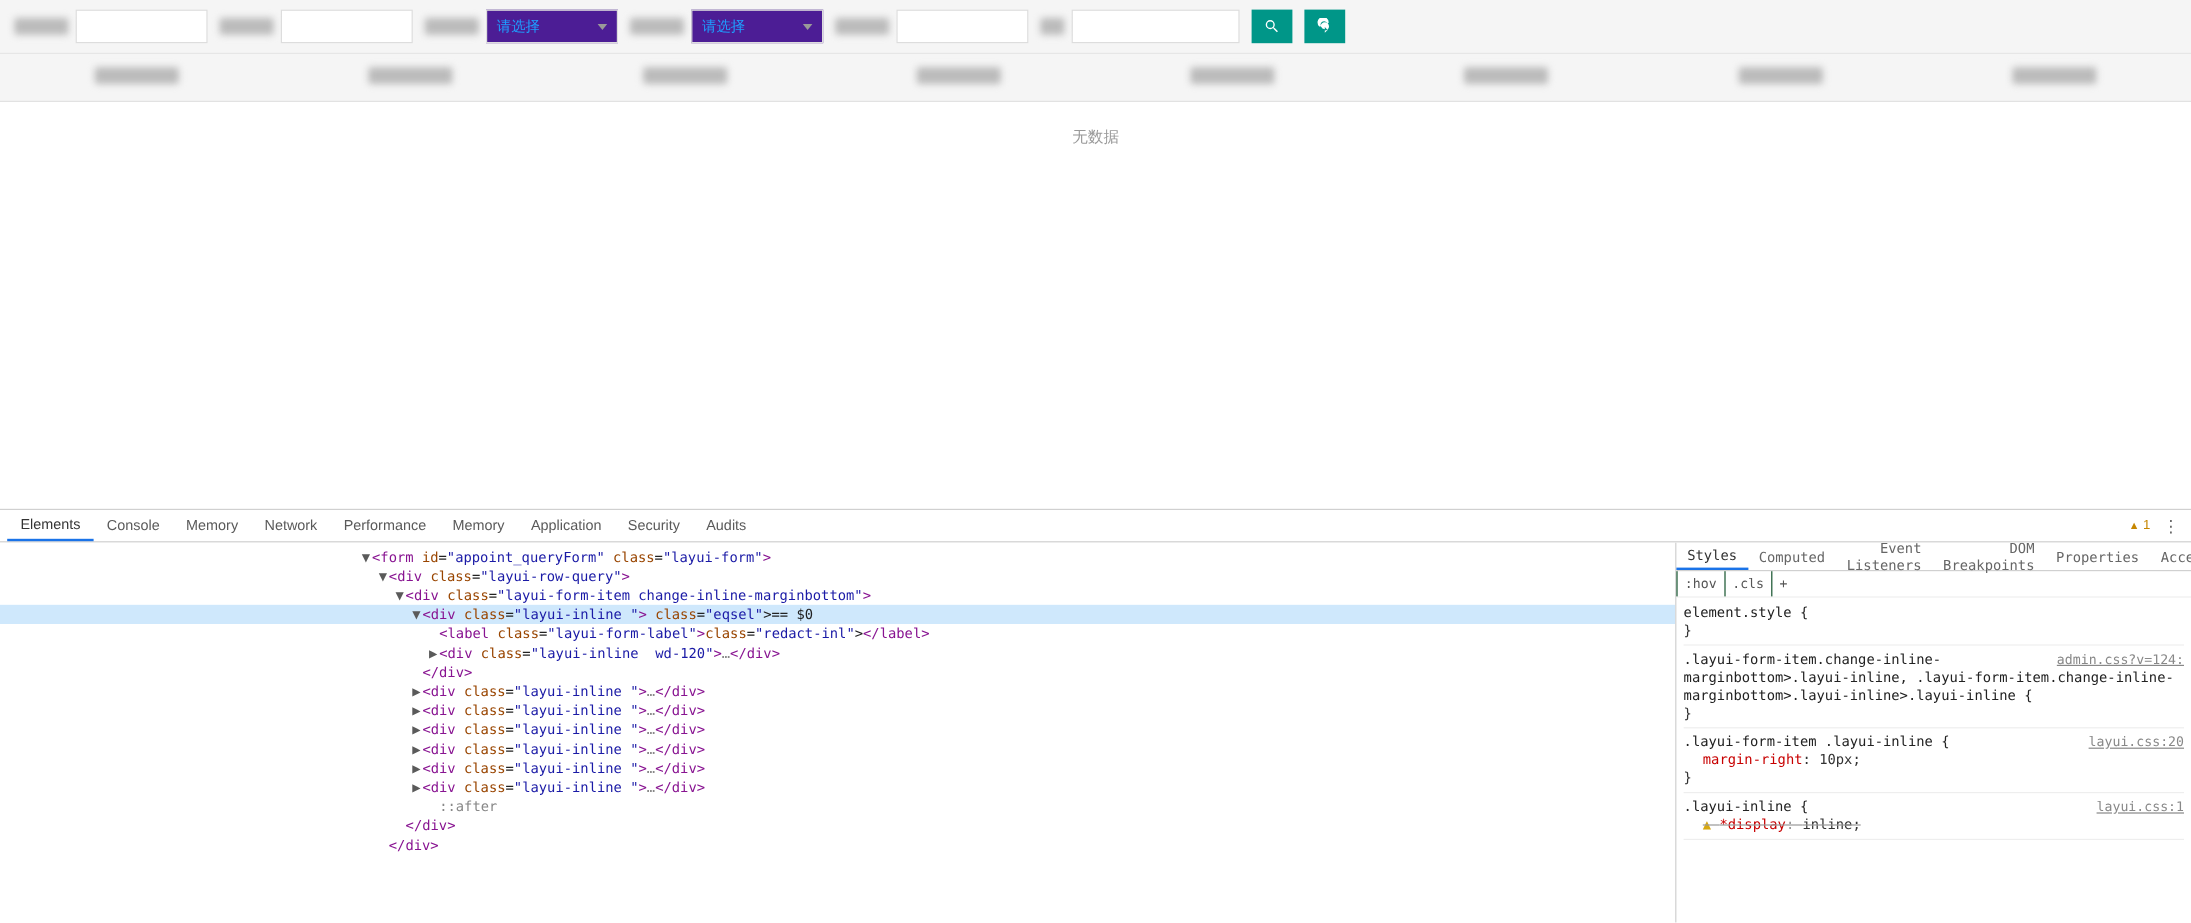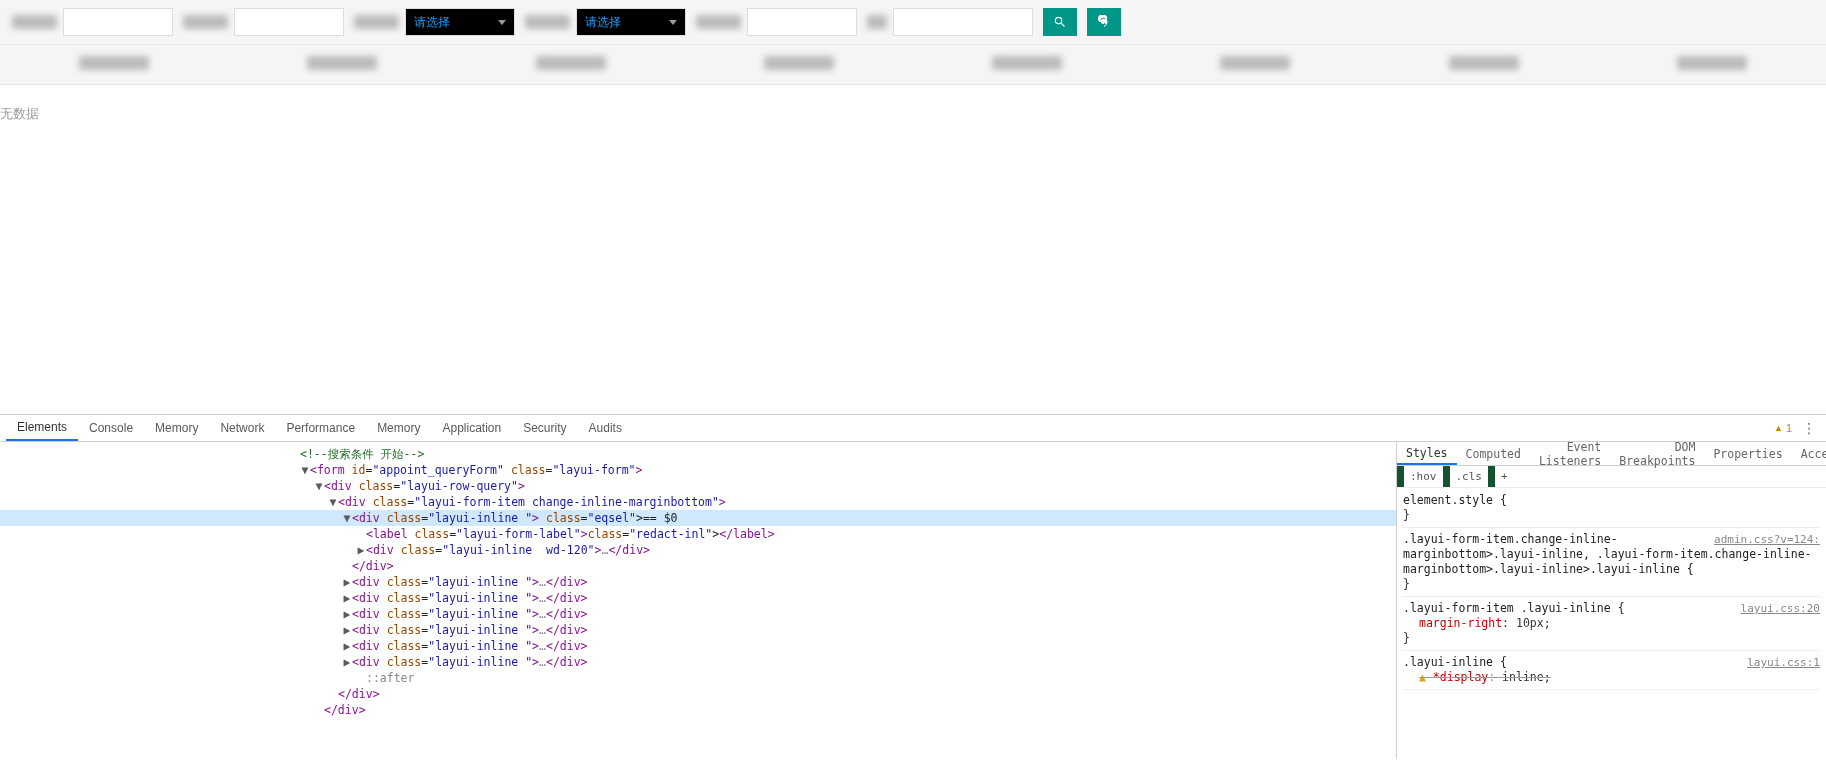--- a/index.html
+++ b/index.html
@@ -3,35 +3,35 @@
 <meta charset="utf-8">
 <style>
 * { box-sizing: border-box; margin: 0; padding: 0; }
 body { font-family: Arial, "Microsoft YaHei", sans-serif; font-size: 12px; color: #333; background: #fff; width: 1826px; height: 769px; overflow: hidden; position: relative; }
 
 
 .filter-bar { display: flex; align-items: center; padding: 8px 12px; background: #f5f5f5; border-bottom: 1px solid #e6e6e6; gap: 10px; flex-wrap: wrap; }
 .fgroup { display: flex; align-items: center; gap: 6px; }
 .fgroup .blur-label { filter: blur(3px); background: #bbb; height: 14px; width: 45px; border-radius: 2px; }
 .finput { height: 28px; border: 1px solid #ddd; background: #fff; padding: 0 8px; font-size: 12px; width: 110px; }
-.fselect { position: relative; width: 110px; height: 28px; border: 1px solid #ddd; background: #000000; display: flex; align-items: center; padding: 0 8px; justify-content: space-between; color: #1e9fff; cursor: pointer; }
+.fselect { position: relative; width: 110px; height: 28px; border: 1px solid #ddd; background: #4c1d95; display: flex; align-items: center; padding: 0 8px; justify-content: space-between; color: #1e9fff; cursor: pointer; }
 .fselect .caret { width: 0; height: 0; border-left: 4px solid transparent; border-right: 4px solid transparent; border-top: 5px solid #999; }
 .btn { height: 28px; width: 34px; display: inline-flex; align-items: center; justify-content: center; background: #009688; color: #fff; border: none; cursor: pointer; }
 .btn svg { width: 14px; height: 14px; fill: currentColor; }
 
 
 .header-row { display: flex; background: #f5f5f5; border-bottom: 1px solid #e2e2e2; height: 40px; align-items: center; }
 .header-cell { flex: 1; text-align: center; }
 .header-cell .blur { filter: blur(3px); background: #bbb; height: 14px; width: 70px; display: inline-block; border-radius: 2px; }
 
 
-.empty { text-align: left; color: #999; padding: 20px 0; font-size: 13px; }
-
-
-.devtools { position: absolute; bottom: 10px; left: 0; right: 0; height: 345px; border-top: 1px solid #d0d0d0; background: #fff; display: flex; flex-direction: column; }
+.empty { text-align: center; color: #999; padding: 20px 0; font-size: 13px; }
+
+
+.devtools { position: absolute; bottom: 0; left: 0; right: 0; height: 345px; border-top: 1px solid #d0d0d0; background: #fff; display: flex; flex-direction: column; }
 .dt-tabs { display: flex; border-bottom: 1px solid #d0d0d0; height: 27px; align-items: stretch; padding-left: 6px; font-size: 12px; color: #5a5a5a; }
 .dt-tab { padding: 0 11px; display: flex; align-items: center; cursor: pointer; }
 .dt-tab.active { border-bottom: 2px solid #1a73e8; color: #333; }
 .dt-spacer { flex: 1; }
 .dt-right { display: flex; align-items: center; gap: 10px; padding-right: 10px; }
 .warn-badge { display: inline-flex; align-items: center; gap: 3px; color: #c68600; font-size: 11px; }
 .warn-badge::before { content: "▲"; font-size: 9px; }
 .kebab { color: #666; font-size: 14px; cursor: pointer; }
 
 .dt-body { display: flex; flex: 1; overflow: hidden; font-family: Menlo, Consolas, monospace; font-size: 11.5px; }
@@ -45,21 +45,21 @@
 .angle { color: #881391; }
 .comm { color: #236e25; }
 .pseudo { color: #888; }
 
 .styles-panel { width: 430px; border-left: 1px solid #d0d0d0; display: flex; flex-direction: column; }
 .sp-tabs { display: flex; border-bottom: 1px solid #d0d0d0; height: 24px; align-items: stretch; font-size: 11.5px; color: #666; }
 .sp-tab { padding: 0 9px; display: flex; align-items: center; cursor: pointer; text-align: right; }
 .sp-tab.active { color: #333; border-bottom: 2px solid #1a73e8; }
 .sp-filter { display: flex; border-bottom: 1px solid #eee; height: 22px; }
 .sp-filter input { flex: 1; border: none; padding: 0 6px; font-size: 11px; outline: none; }
-.sp-filter .tbtn { border-left: 7px solid #14532d; padding: 0 6px; font-size: 11px; color: #555; display: flex; align-items: center; cursor: pointer; }
+.sp-filter .tbtn { border-left: 1px solid #14532d; padding: 0 6px; font-size: 11px; color: #555; display: flex; align-items: center; cursor: pointer; }
 .sp-rules { flex: 1; overflow: auto; padding: 3px 6px; line-height: 15px; }
 .rule-sel { color: #222; }
 .rule-src { float: right; color: #888; text-decoration: underline; font-size: 11px; }
 .prop-n { color: #c80000; }
 .prop-v { color: #333; }
 .strike { text-decoration: line-through; color: #999; }
 .warn-ico { color: #d8a80e; }
 .rule-block { border-bottom: 1px solid #eee; padding: 2px 0 4px; margin-bottom: 2px; }
 </style>
 </head>
@@ -135,21 +135,20 @@
     <div class="dt-spacer"></div>
     <div class="dt-right">
       <span class="warn-badge">1</span>
       <span class="kebab">⋮</span>
     </div>
   </div>
 
   <div class="dt-body">
 
     <div class="dom-panel" id="dom-panel">
-        <div class="dom-line" style="padding-left: 300px;"><span class="comm">&lt;!--搜索条件 开始--&gt;</span></div>
         <div class="dom-line" style="padding-left: 300px;"><span class="tw">▼</span><span class="angle">&lt;</span><span class="tag">form</span> <span class="attr-n">id</span>=<span class="attr-v">"appoint_queryForm"</span> <span class="attr-n">class</span>=<span class="attr-v">"layui-form"</span><span class="angle">&gt;</span></div>
         <div class="dom-line" style="padding-left: 314px;"><span class="tw">▼</span><span class="angle">&lt;</span><span class="tag">div</span> <span class="attr-n">class</span>=<span class="attr-v">"layui-row-query"</span><span class="angle">&gt;</span></div>
         <div class="dom-line" style="padding-left: 328px;"><span class="tw">▼</span><span class="angle">&lt;</span><span class="tag">div</span> <span class="attr-n">class</span>=<span class="attr-v">"layui-form-item change-inline-marginbottom"</span><span class="angle">&gt;</span></div>
         <div class="dom-line sel" style="padding-left: 342px;"><span class="tw">▼</span><span class="angle">&lt;</span><span class="tag">div</span> <span class="attr-n">class</span>=<span class="attr-v">"layui-inline "</span><span class="angle">&gt;</span> <span <span="" class="attr-n">class</span>=<span class="attr-v">"eqsel"</span>&gt;== $0</div>
         <div class="dom-line" style="padding-left: 356px;"><span class="tw"></span><span class="angle">&lt;</span><span class="tag">label</span> <span class="attr-n">class</span>=<span class="attr-v">"layui-form-label"</span><span class="angle">&gt;</span><span <span="" class="attr-n">class</span>=<span class="attr-v">"redact-inl"</span>&gt;<span class="angle">&lt;/</span><span class="tag">label</span><span class="angle">&gt;</span></div>
         <div class="dom-line" style="padding-left: 356px;"><span class="tw">▶</span><span class="angle">&lt;</span><span class="tag">div</span> <span class="attr-n">class</span>=<span class="attr-v">"layui-inline  wd-120"</span><span class="angle">&gt;</span><span style="color:#888">…</span><span class="angle">&lt;/</span><span class="tag">div</span><span class="angle">&gt;</span></div>
         <div class="dom-line" style="padding-left: 342px;"><span class="tw"></span><span class="angle">&lt;/</span><span class="tag">div</span><span class="angle">&gt;</span></div>
         <div class="dom-line" style="padding-left: 342px;"><span class="tw">▶</span><span class="angle">&lt;</span><span class="tag">div</span> <span class="attr-n">class</span>=<span class="attr-v">"layui-inline "</span><span class="angle">&gt;</span><span style="color:#888">…</span><span class="angle">&lt;/</span><span class="tag">div</span><span class="angle">&gt;</span></div>
         <div class="dom-line" style="padding-left: 342px;"><span class="tw">▶</span><span class="angle">&lt;</span><span class="tag">div</span> <span class="attr-n">class</span>=<span class="attr-v">"layui-inline "</span><span class="angle">&gt;</span><span style="color:#888">…</span><span class="angle">&lt;/</span><span class="tag">div</span><span class="angle">&gt;</span></div>
         <div class="dom-line" style="padding-left: 342px;"><span class="tw">▶</span><span class="angle">&lt;</span><span class="tag">div</span> <span class="attr-n">class</span>=<span class="attr-v">"layui-inline "</span><span class="angle">&gt;</span><span style="color:#888">…</span><span class="angle">&lt;/</span><span class="tag">div</span><span class="angle">&gt;</span></div>

